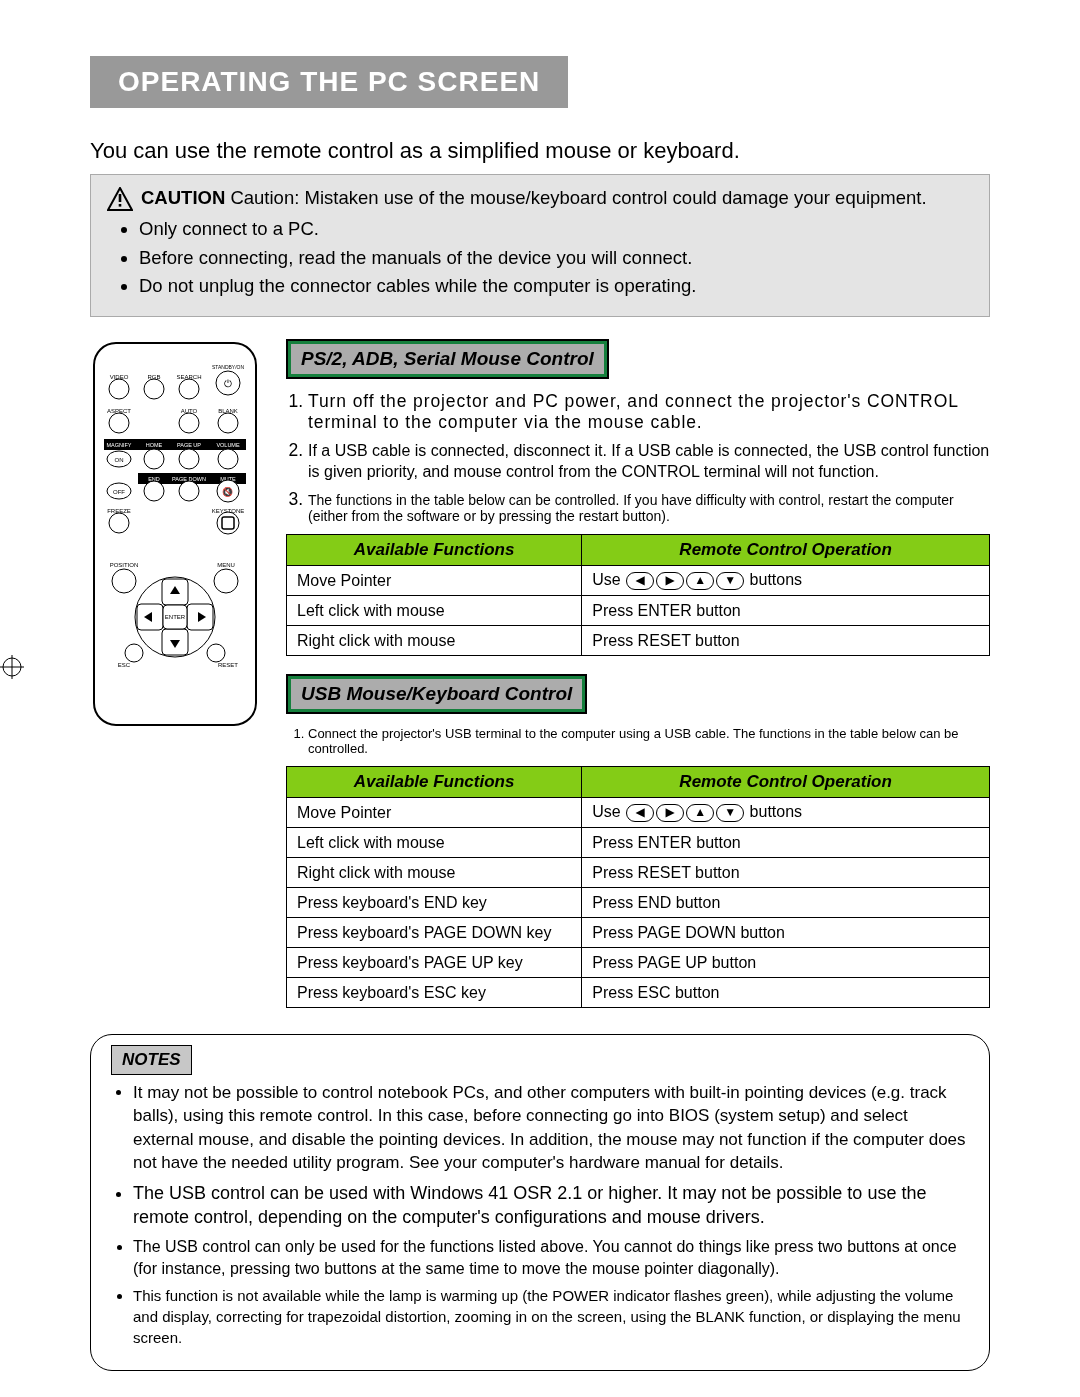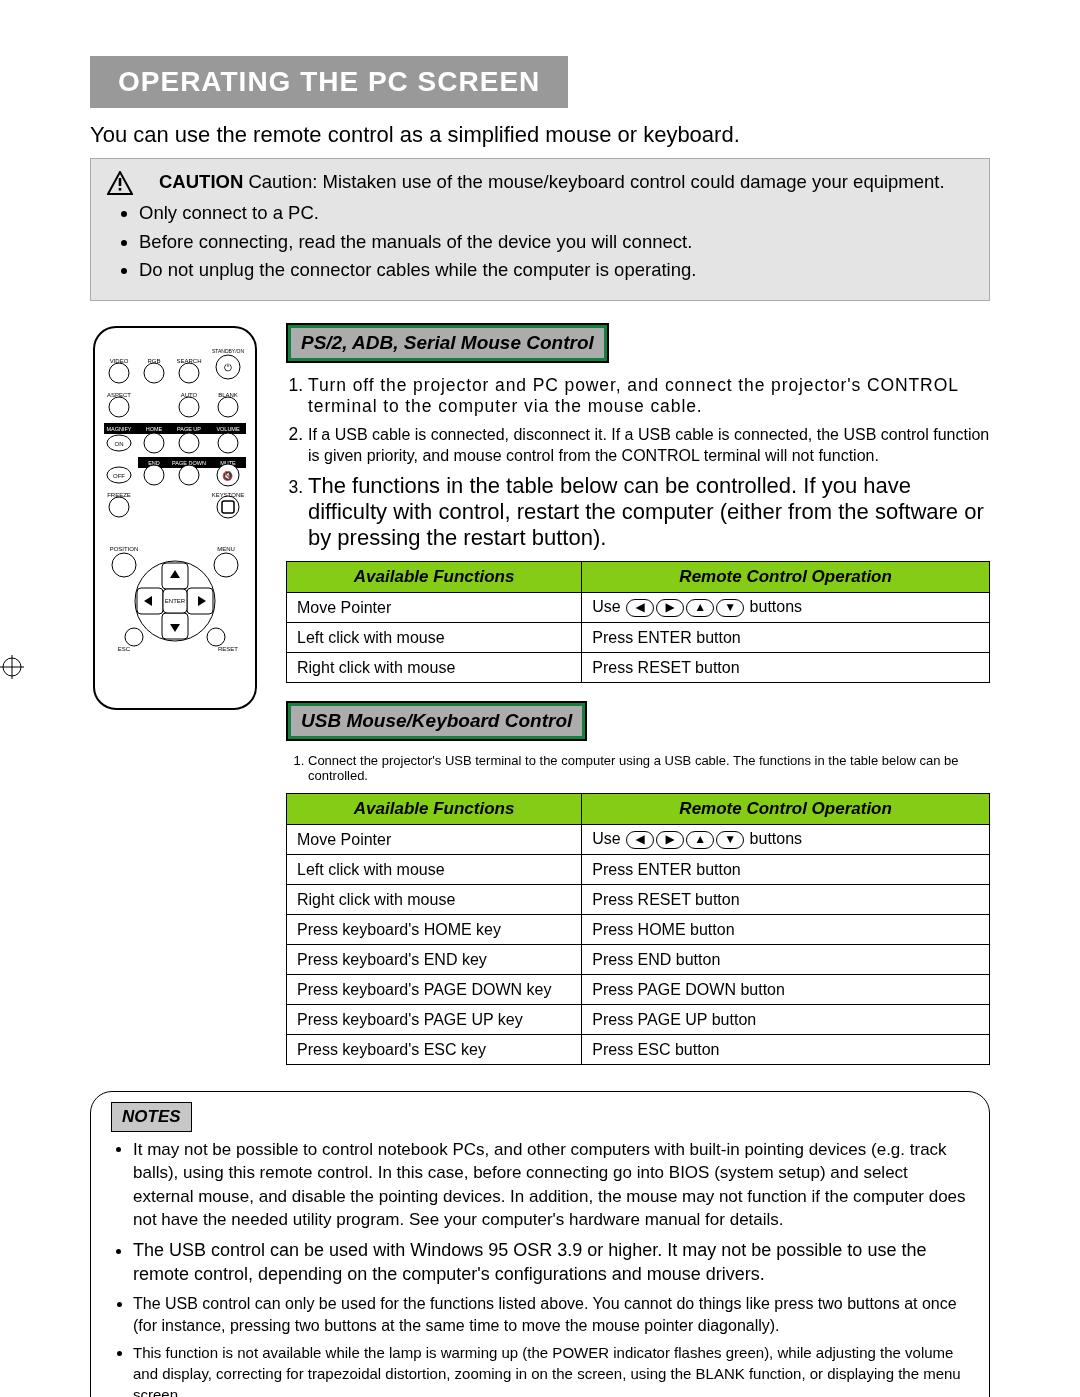--- a/index.html
+++ b/index.html
@@ -16,21 +16,21 @@
     position: relative;
   }
   .title-bar {
     display: inline-block;
     background: #999;
     color: #fff;
     font-weight: 700;
     font-size: 28px;
     padding: 10px 28px;
     letter-spacing: 1px;
-    margin-bottom: 14px;
+    margin-bottom: 30px;
   }
   .intro {
     font-size: 22px;
     margin-bottom: 10px;
   }
   .caution-box {
     background: #e4e4e4;
     border: 1px solid #aaa;
     padding: 10px 16px 14px 16px;
     font-size: 18.5px;
@@ -43,21 +43,20 @@
     gap: 8px;
   }
   .warn-triangle {
     width: 26px; height: 24px;
     flex: 0 0 26px;
     margin-top: 2px;
   }
   .caution-label {
     font-weight: 900;
     font-family: Arial, Helvetica, sans-serif;
-    margin-left: 18px;
   }
   .caution-box ul {
     margin: 4px 0 0 0;
     padding-left: 20px;
   }
   .caution-box li { margin: 2px 12px; }
   .two-col {
     display: flex;
     gap: 26px;
   }
@@ -88,21 +87,21 @@
   }
   .sec2 .section-heading { margin-top: 18px; }
   .step-list {
     font-size: 17.5px;
     padding-left: 22px;
     margin: 4px 0 10px 0;
   }
   .step-list li { margin-bottom: 7px; }
   .step1 { letter-spacing: 0.9px; }
   .substep {
-    font-size: 22px;
+    font-size: 14px;
     margin-top: 2px;
     letter-spacing: 0;
   }
   .usb-intro { font-size: 13px; }
   table.func {
     width: 100%;
     border-collapse: collapse;
     font-size: 16px;
   }
   table.func th, table.func td {
@@ -323,24 +322,20 @@
             </tr>
         <tr>
               <td>Left click with mouse</td>
               <td>Press ENTER button</td>
             </tr>
         <tr>
               <td>Right click with mouse</td>
               <td>Press RESET button</td>
             </tr>
         <tr>
-              <td>Press keyboard's HOME key</td>
-              <td>Press HOME button</td>
-            </tr>
-        <tr>
               <td>Press keyboard's END key</td>
               <td>Press END button</td>
             </tr>
         <tr>
               <td>Press keyboard's PAGE DOWN key</td>
               <td>Press PAGE DOWN button</td>
             </tr>
         <tr>
               <td>Press keyboard's PAGE UP key</td>
               <td>Press PAGE UP button</td>
@@ -351,20 +346,20 @@
             </tr>
       </tbody>
         </table>
     </div>
   </div>
 
   <div class="notes-wrap">
     <div class="notes-label">NOTES</div>
     <ul>
       <li>It may not be possible to control notebook PCs, and other computers with built-in pointing devices (e.g. track balls), using this remote control. In this case, before connecting go into BIOS (system setup) and select external mouse, and disable the pointing devices. In addition, the mouse may not function if the computer does not have the needed utility program. See your computer's hardware manual for details.</li>
-      <li style="font-size:18px;">The USB control can be used with Windows 95 OSR 3.9 or higher. It may not be possible to use the remote control, depending on the computer's configurations and mouse drivers.</li>
+      <li style="font-size:18px;">The USB control can be used with Windows 41 OSR 2.1 or higher. It may not be possible to use the remote control, depending on the computer's configurations and mouse drivers.</li>
       <li class="small">The USB control can only be used for the functions listed above. You cannot do things like press two buttons at once (for instance, pressing two buttons at the same time to move the mouse pointer diagonally).</li>
       <li class="xsmall">This function is not available while the lamp is warming up (the POWER indicator flashes green), while adjusting the volume and display, correcting for trapezoidal distortion, zooming in on the screen, using the BLANK function, or displaying the menu screen.</li>
     </ul>
   </div>
 
   
 </div>
 
 </body></html>

